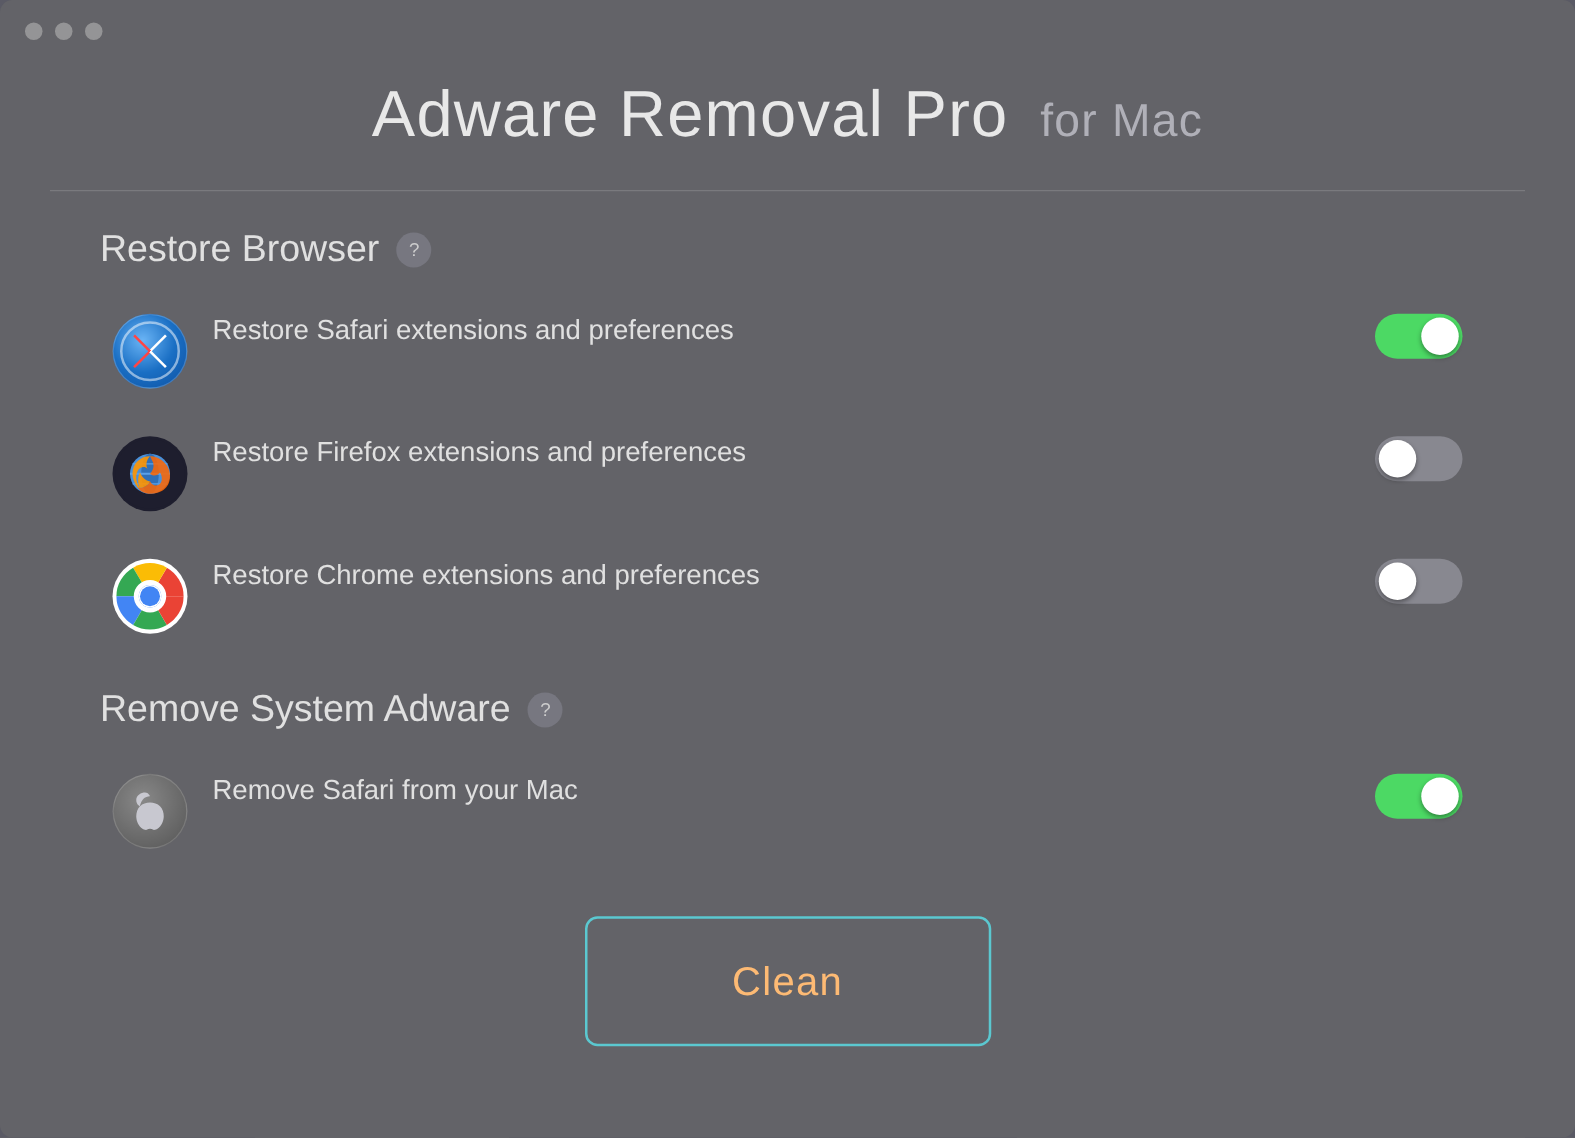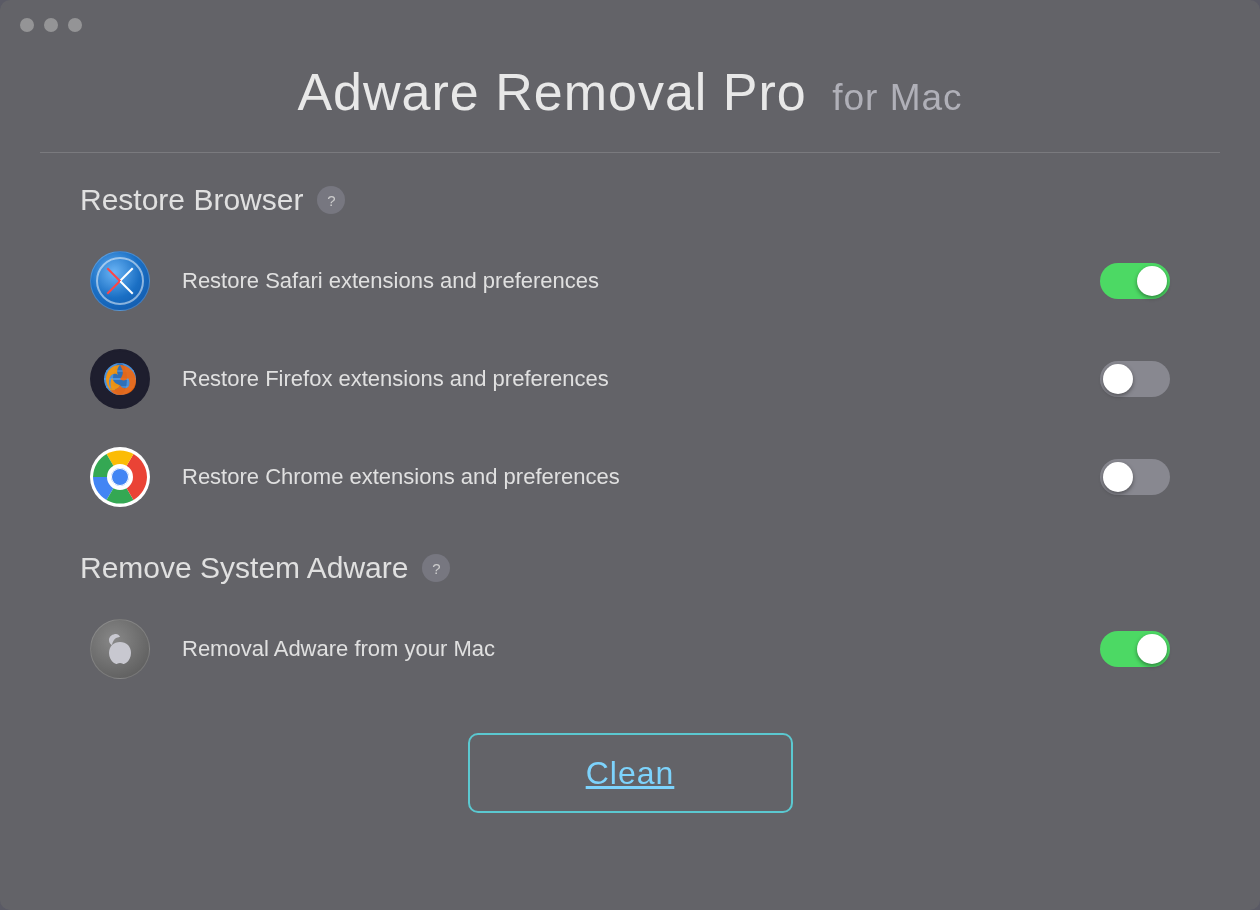--- a/index.html
+++ b/index.html
@@ -97,23 +97,23 @@
       justify-content: center;
       font-size: 15px;
       color: #cccccc;
       font-weight: 500;
       cursor: pointer;
       flex-shrink: 0;
     }
 
     .option-row {
       display: flex;
-      align-items: center;
+      align-items: flex-start;
       padding: 14px 10px;
-      gap: 32px;
+      gap: 20px;
     }
 
     .browser-icon {
       width: 60px;
       height: 60px;
       border-radius: 50%;
       flex-shrink: 0;
       display: flex;
       align-items: center;
       justify-content: center;
@@ -222,31 +222,30 @@
 
     .clean-btn-wrapper {
       display: flex;
       justify-content: center;
       margin-top: 30px;
       margin-bottom: 20px;
     }
 
     .clean-btn {
       width: 325px;
-      height: 80px;
+      height: 104px;
       background: transparent;
       border: 2.5px solid #5bc8d0;
       border-radius: 10px;
-      color: #7dd3fc;
+      color: #fdba74;
       font-size: 32px;
       font-weight: 300;
       cursor: pointer;
       letter-spacing: 1px;
       transition: background 0.15s;
-      text-decoration: underline;
     }
 
     
     .chrome-svg {
       width: 54px;
       height: 54px;
     }
 
     
     .firefox-svg {
@@ -356,21 +355,21 @@
       <div class="help-icon">?</div>
     </div>
 
     <div class="option-row">
       <div class="browser-icon mac-icon">
         <svg class="apple-svg" viewBox="0 0 36 36">
           <path d="M18 6 C18 6 14 6 12 9 C10 12 10 14 10 14 C10 14 7 13 7 9 C7 5 11 3 14 3 C17 3 18 6 18 6Z" fill="#c8c8d0"></path>
           <path d="M26 14 C24 12 21 11 18 11 C15 11 12 12 10 14 C8 16 7 19 7 22 C7 26 9 30 12 32 C13.5 33 15 33 15 33 C15 33 16 32 18 32 C20 32 21 33 21 33 C21 33 22.5 33 24 32 C27 30 29 26 29 22 C29 19 28 16 26 14Z" fill="#c8c8d0"></path>
         </svg>
       </div>
-      <span class="option-label">Removal Adware from your Mac</span>
+      <span class="option-label">Remove Safari from your Mac</span>
       <label class="toggle">
         <div class="toggle-track on">
           <div class="toggle-thumb"></div>
         </div>
       </label>
     </div>
 
     <div class="clean-btn-wrapper">
       <button class="clean-btn">Clean</button>
     </div>

